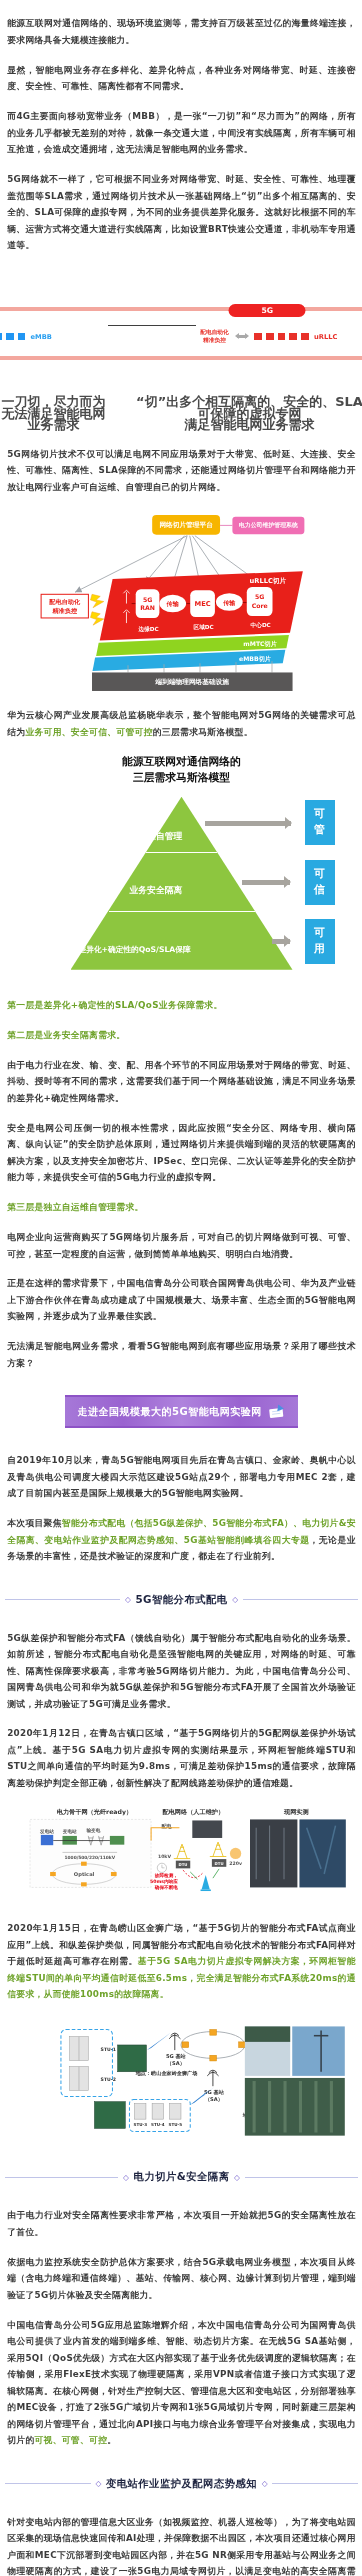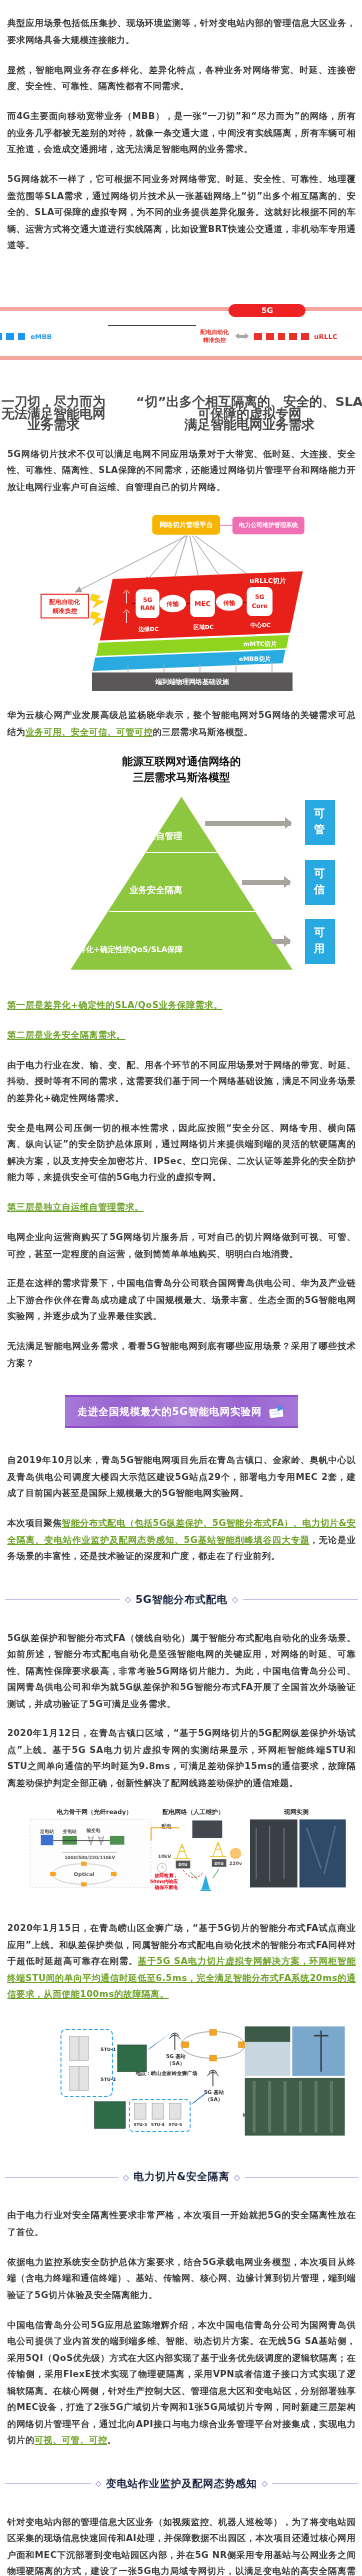--- a/index.html
+++ b/index.html
@@ -1,19 +1,19 @@
 <!DOCTYPE html>
 <html style="font-size:8.2px"><head>
 <meta charset="utf-8">
 <style>
   html,body{margin:0;padding:0;background:#fff;}
   body{font-family:"DejaVu Sans","Liberation Sans",sans-serif;color:#3c3c3c;}
   .page{width:363px;margin:0 auto;overflow:hidden;background:#fff;padding-top:2.1px;}
   p.body{font-size:8.8px;line-height:16.5px;font-weight:bold;margin:13.4px 7.2px;text-align:justify;letter-spacing:0.3px;}
-  .g{color:#6fa32b;text-decoration:underline;}
+  .g{color:#6fa32b;}
   
   .sec{display:flex;align-items:center;margin:28px 5.2px 23px;}
   .sec .ln{flex:1;height:1px;background:#c0c4e8;}
   .sec .dm{color:#7d6ad0;font-size:7.7px;margin:0 4.6px;font-weight:bold;}
   .sec .tt{color:#1e2440;font-size:10.3px;font-weight:bold;letter-spacing:0.5px;}
   
   .banner{margin:24px auto;width:max-content;max-width:335px;border-top:2.1px solid #8d53c6;border-bottom:2.1px solid #8d53c6;
           background:linear-gradient(90deg,#a678d8,#9a63d0 25%,#af83dd 50%,#9a63d0 75%,#a678d8);
           padding:6.7px 12.4px;display:flex;align-items:center;gap:6.2px;}
   .banner .txt{color:#fff;font-size:10px;font-weight:bold;letter-spacing:0.5px;text-align:center;}
@@ -59,21 +59,21 @@
   .plab{position:absolute;color:#fff;font-weight:bold;text-align:left;}
   .parrow{position:absolute;height:5.2px;background:#a7a49e;}
   .parrow::after{content:"";position:absolute;right:-7.2px;top:-3.6px;border:6.2px solid transparent;border-left:7.2px solid #a7a49e;}
   .pbox{position:absolute;left:293px;width:30px;background:#29a9e1;color:#fff;text-align:center;font-size:10.8px;font-weight:bold;line-height:16.5px;padding:6.2px 0;}
 </style>
 </head>
 <body>
 
 <div class="page">
 
-  <p class="body">典型应用场景包括低压集抄、现场环境监测等，针对变电站内部的管理信息大区业务，要求网络具备大规模连接能力。</p>
+  <p class="body">能源互联网对通信网络的、现场环境监测等，需支持百万级甚至过亿的海量终端连接，要求网络具备大规模连接能力。</p>
   <p class="body">显然，智能电网业务存在多样化、差异化特点，各种业务对网络带宽、时延、连接密度、安全性、可靠性、隔离性都有不同需求。</p>
   <p class="body">而4G主要面向移动宽带业务（MBB），是一张“一刀切”和“尽力而为”的网络，所有的业务几乎都被无差别的对待，就像一条交通大道，中间没有实线隔离，所有车辆可相互抢道，会造成交通拥堵，这无法满足智能电网的业务需求。</p>
   <p class="body">5G网络就不一样了，它可根据不同业务对网络带宽、时延、安全性、可靠性、地理覆盖范围等SLA需求，通过网络切片技术从一张基础网络上“切”出多个相互隔离的、安全的、SLA可保障的虚拟专网，为不同的业务提供差异化服务。这就好比根据不同的车辆、运营方式将交通大道进行实线隔离，比如设置BRT快速公交通道，非机动车专用通道等。</p>
 
   <div class="fig">
     <div class="f1wrap">
       <div class="f1panel">
         <div class="f1pill gray">4G</div>
         <div class="f1left">
           <div class="phonecol">
@@ -244,21 +244,21 @@
 
   <p class="body"><span>华为云核心网产业发展高级总监杨晓华表示，整个智能电网对5G网络的关键需求可总结为</span><span class="g">业务可用、安全可信、可管可控</span><span>的三层需求马斯洛模型。</span></p>
 
   <div class="pyr">
     <div class="ttl"><span>能源互联网对通信网络的</span><br><span>三层需求马斯洛模型</span></div>
     <div class="tri"></div>
     <div class="pline" style="left:134px;top:98px;width:71px;"></div>
     <div class="pline" style="left:97px;top:157px;width:146px;"></div>
     <div class="plab" style="left:118px;top:77px;width:103px;font-size:8.8px;">自运维自管理</div>
     <div class="plab" style="left:118px;top:131px;width:103px;font-size:8.8px;">业务安全隔离</div>
-    <div class="plab" style="left:59px;top:191px;width:206px;font-size:7.7px;">差异化+确定性的QoS/SLA保障</div>
+    <div class="plab" style="left:67px;top:191px;width:206px;font-size:7.7px;">差异化+确定性的QoS/SLA保障</div>
     <div class="parrow" style="left:193px;top:67px;width:86px;"></div>
     <div class="parrow" style="left:230px;top:126px;width:48px;"></div>
     <div class="parrow" style="left:260px;top:185px;width:18.5px;"></div>
     <div class="pbox" style="top:46px;">
         <div>可</div>
         <div>管</div>
       </div>
     <div class="pbox" style="top:106px;">
         <div>可</div>
         <div>信</div>

